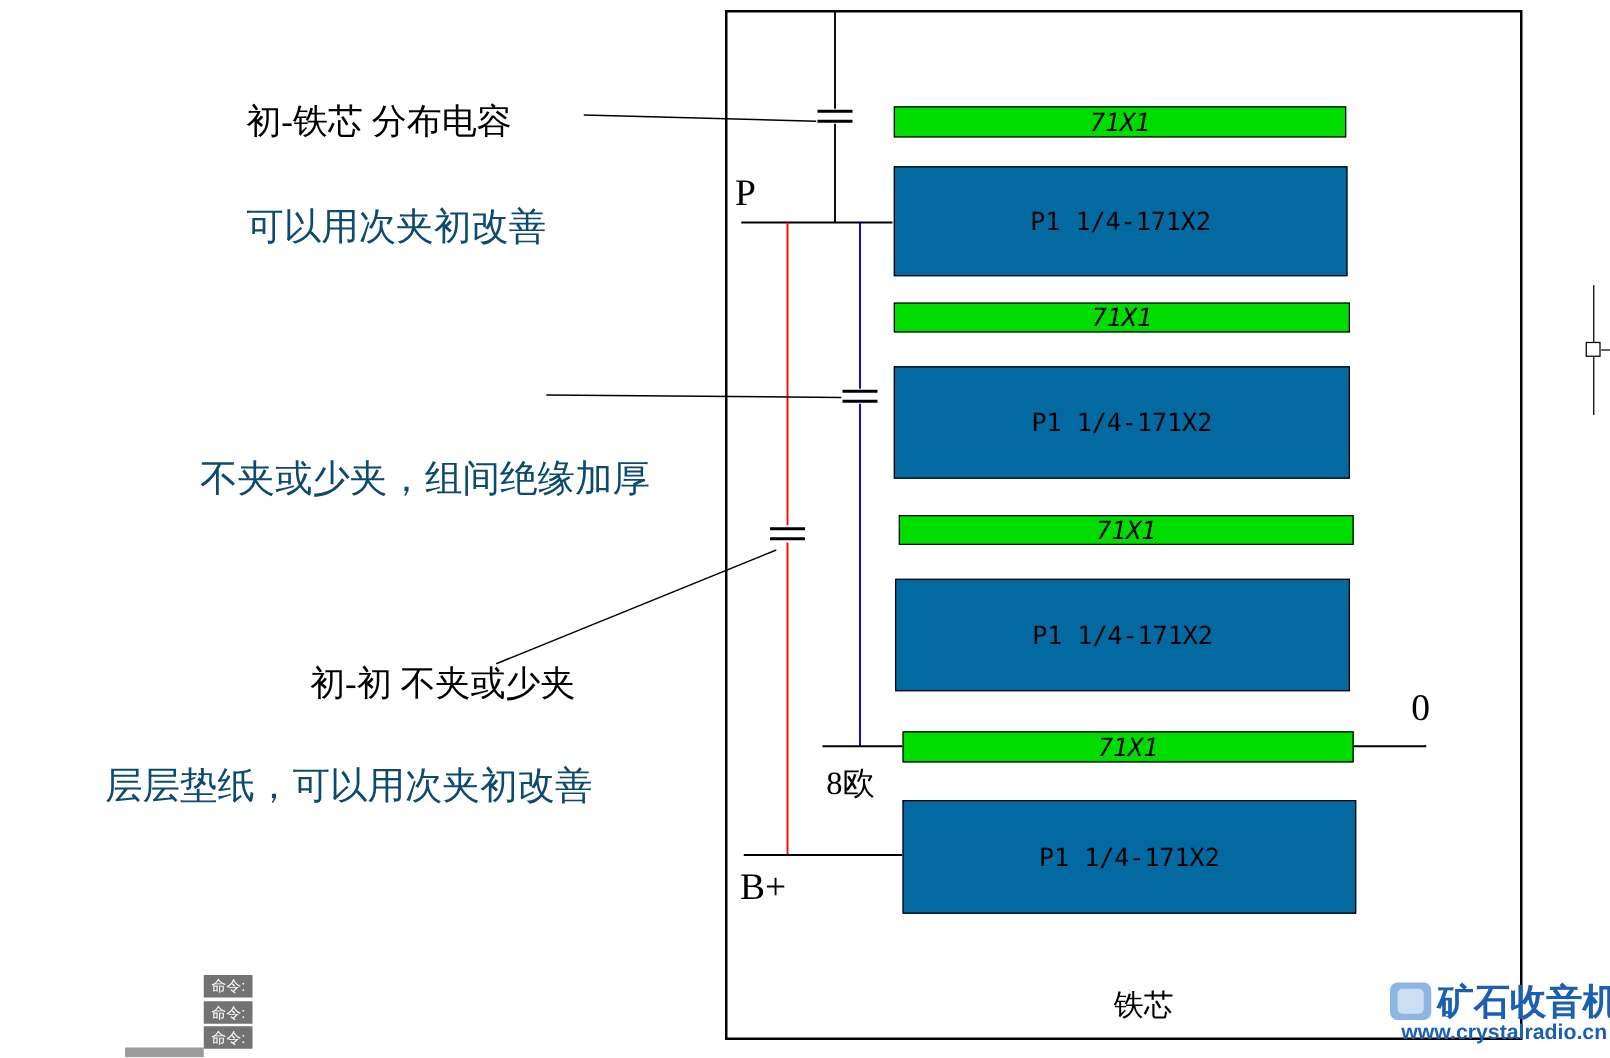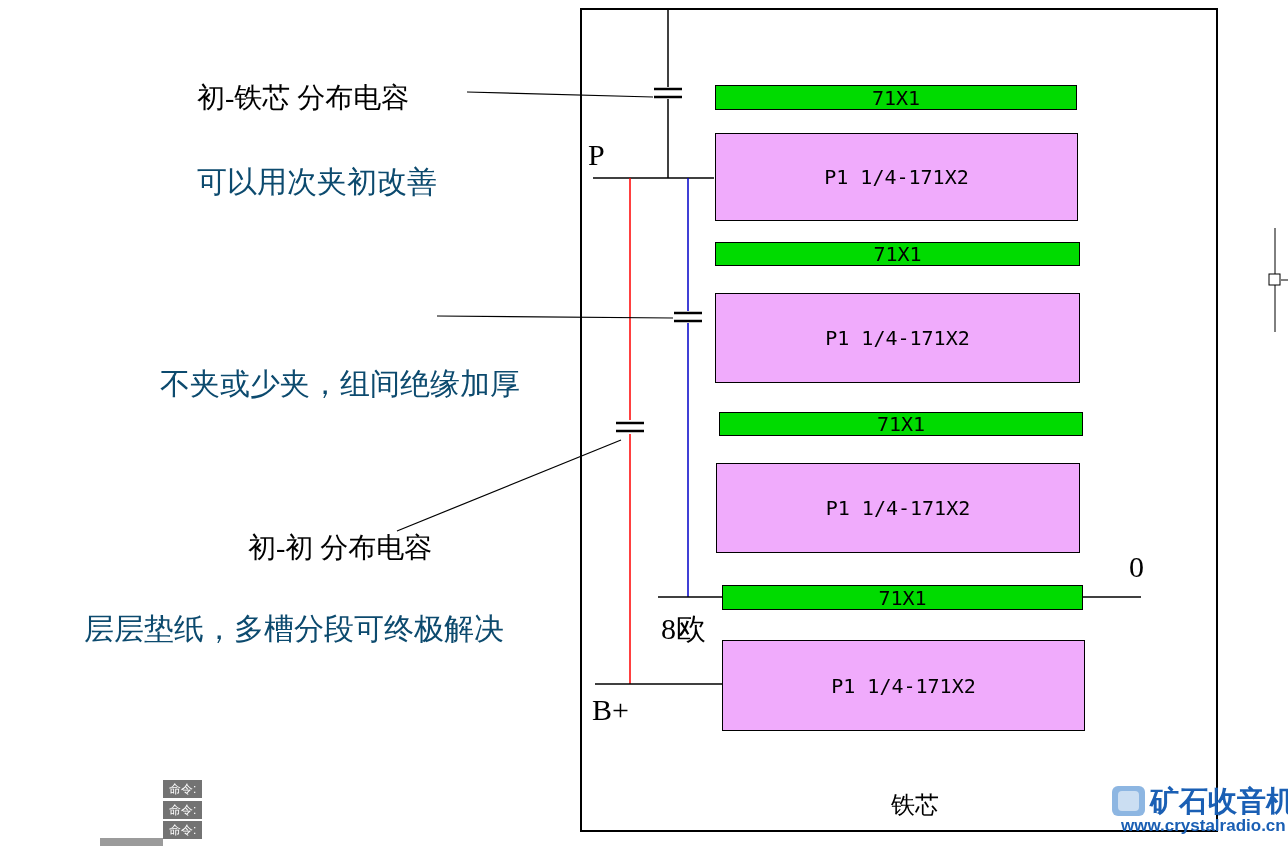--- a/index.html
+++ b/index.html
@@ -12,22 +12,22 @@
   .ann-note{position:absolute;color:#0c4a6e;font-size:30px;line-height:1.05;
             font-family:"Liberation Serif",serif;white-space:nowrap;}
 
   
   .frame{position:absolute;left:580px;top:8px;width:638px;height:824px;
          border:2px solid #000;box-sizing:border-box;background:transparent;}
 
   
   .bar{position:absolute;display:flex;align-items:center;justify-content:center;
        box-sizing:border-box;border:1px solid #000;}
-  .bar.green{background:#00db00;}
-  .bar.red{background:#f0abfc;justify-content:center;}
+  .bar.green{background:#00db00;font-style:italic;}
+  .bar.red{background:#0369a1;justify-content:center;}
   .bar-label{font-family:"DejaVu Sans Mono",monospace;font-size:20px;color:#000;white-space:nowrap;}
 
   
   .term{position:absolute;color:#000;font-family:"Liberation Serif",serif;
         white-space:nowrap;line-height:1;}
 
   
   .overlay{position:absolute;left:0;top:0;pointer-events:none;}
 
   
@@ -49,22 +49,22 @@
 </head>
 <body>
 
 <div class="canvas">
 
   <div class="ann-title" style="left:197px;top:83px;">初-铁芯 分布电容</div>
   <div class="ann-note" style="left:197px;top:166px;">可以用次夹初改善</div>
 
   <div class="ann-note" style="left:128px;top:368px;margin-left:32px;">不夹或少夹，组间绝缘加厚</div>
 
-  <div class="ann-title" style="left:248px;top:533px;">初-初 分布电容</div>
-  <div class="ann-note" style="left:84px;top:613px;">层层垫纸，多槽分段可终极解决</div>
+  <div class="ann-title" style="left:248px;top:533px;">初-初 不夹或少夹</div>
+  <div class="ann-note" style="left:84px;top:613px;">层层垫纸，可以用次夹初改善</div>
 
   <div class="frame"></div>
 
   <svg class="overlay" width="1288" height="846" viewBox="0 0 1288 846">
 
     <line x1="668" y1="9" x2="668" y2="87" stroke="#000" stroke-width="1.5"></line>
     <g stroke="#000" stroke-width="2.5">
       <line x1="654" y1="89" x2="682" y2="89"></line>
       <line x1="654" y1="97" x2="682" y2="97"></line>
     </g>
@@ -125,21 +125,21 @@
 
   <div class="bar green" style="left:722px;top:585px;width:361px;height:25px;">
     <span class="bar-label">71X1</span>
   </div>
   <div class="bar red" style="left:722px;top:640px;width:363px;height:91px;">
     <span class="bar-label">P1 1/4-171X2</span>
   </div>
 
   <div class="term" style="left:588px;top:140px;font-size:30px;">P</div>
   <div class="term" style="left:592px;top:695px;font-size:30px;">B+</div>
-  <div class="term" style="left:661px;top:614px;font-size:30px;">8欧</div>
+  <div class="term" style="left:661px;top:614px;font-size:26px;">8欧</div>
   <div class="term" style="left:1129px;top:552px;font-size:30px;">0</div>
   <div class="term" style="left:855px;top:793px;font-size:24px;margin-left:36px;">铁芯</div>
 
   <div class="cmd" style="top:780px;">命令:</div>
   <div class="cmd" style="top:801px;">命令:</div>
   <div class="cmd" style="top:821px;">命令:</div>
 
   <div class="scroll-chip"></div>
 
   <div class="wm-logo"></div>

